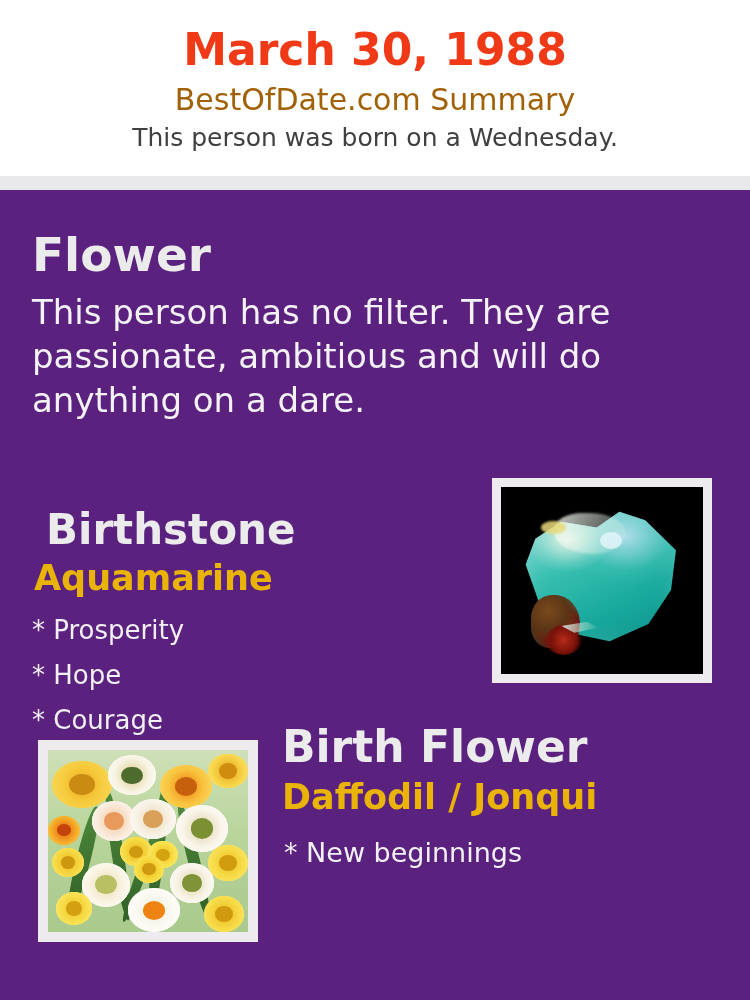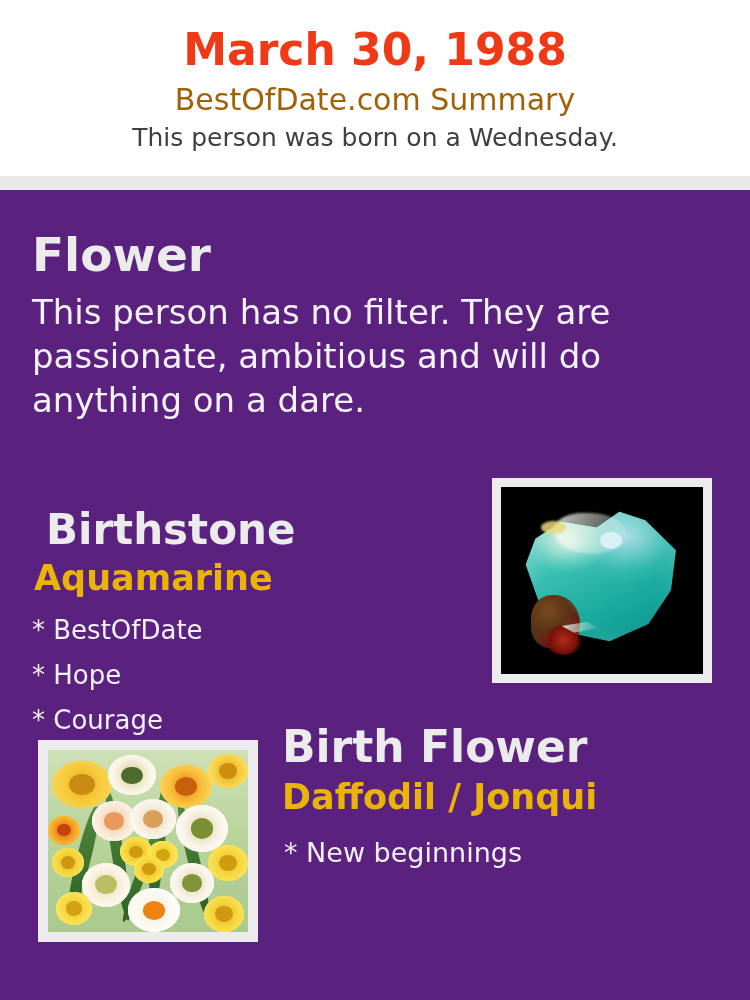--- a/index.html
+++ b/index.html
@@ -306,21 +306,21 @@
 
     <div class="zodiac">
       <div class="zodiac-name">Flower</div>
       <div class="zodiac-desc">This person has no filter. They are passionate, ambitious and will do anything on a dare.</div>
     </div>
 
     <div class="birthstone">
       <div class="section-title">Birthstone</div>
       <div class="section-sub">Aquamarine</div>
       <ul class="bullet-list">
-        <li>* BestOfDate</li>
+        <li>* Prosperity</li>
         <li>* Hope</li>
         <li>* Courage</li>
       </ul>
     </div>
 
     <div class="stone-frame">
       <div class="stone-img">
         <div class="stone-crystal"></div>
         <div class="stone-facet-a"></div>
         <div class="stone-facet-b"></div>

